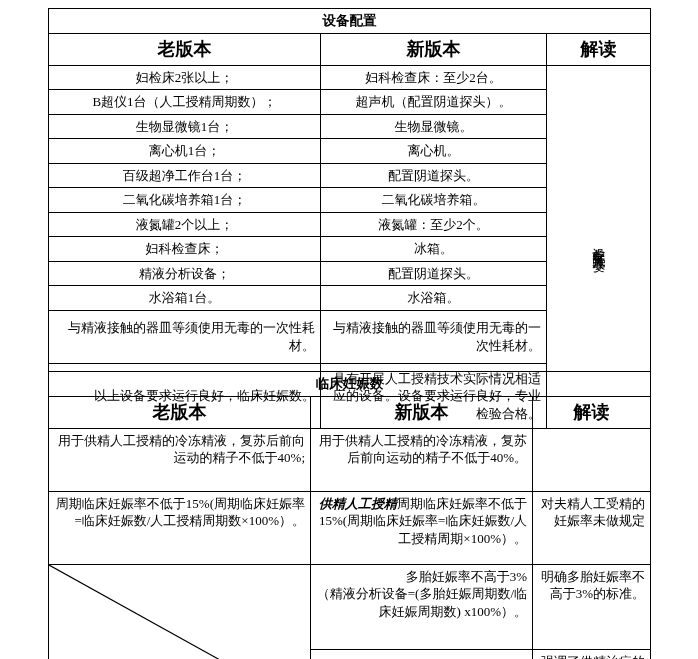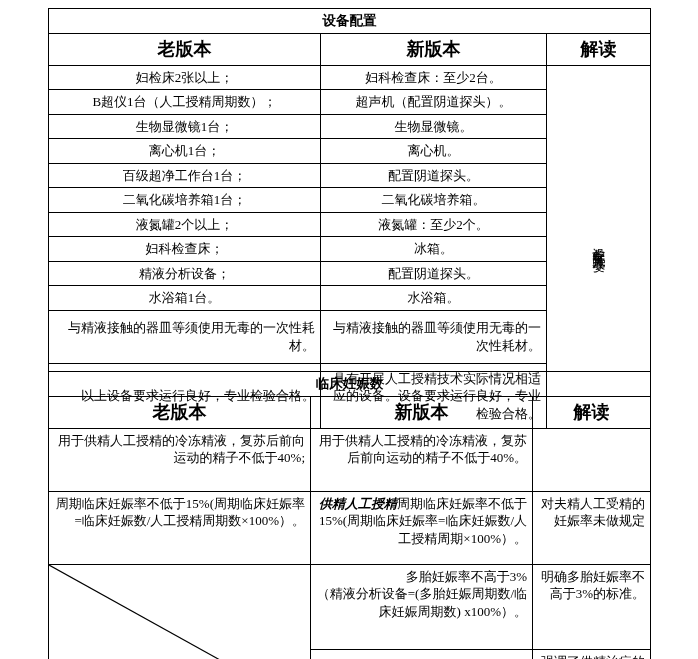--- a/index.html
+++ b/index.html
@@ -163,21 +163,21 @@
       </tr>
       <tr>
         <td class="ctr">水浴箱1台。</td>
         <td class="ctr">水浴箱。</td>
       </tr>
       <tr>
         <td class="lft tall-left cellpad">与精液接触的器皿等须使用无毒的一次性耗材。</td>
         <td class="lft cellpad">与精液接触的器皿等须使用无毒的一次性耗材。</td>
       </tr>
       <tr>
-        <td class="lft cellpad" style="height:58px">以上设备要求运行良好，专业检验合格。</td>
+        <td class="lft cellpad" style="height:58px">以上设备要求运行良好，临床妊娠数。</td>
         <td class="lft cellpad">具有开展人工授精技术实际情况相适应的设备。设备要求运行良好，专业检验合格。</td>
       </tr>
     </tbody>
   </table>
 
   <table class="doc-table tbl2">
     <colgroup>
       <col style="width:262px">
       <col style="width:222px">
       <col style="width:118px">

